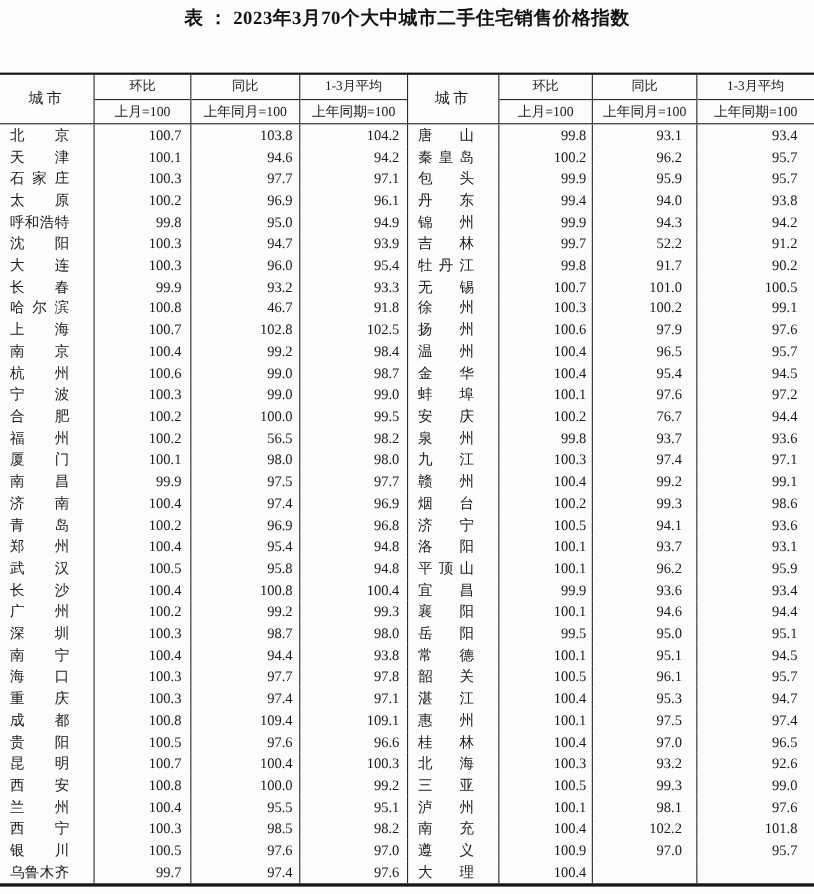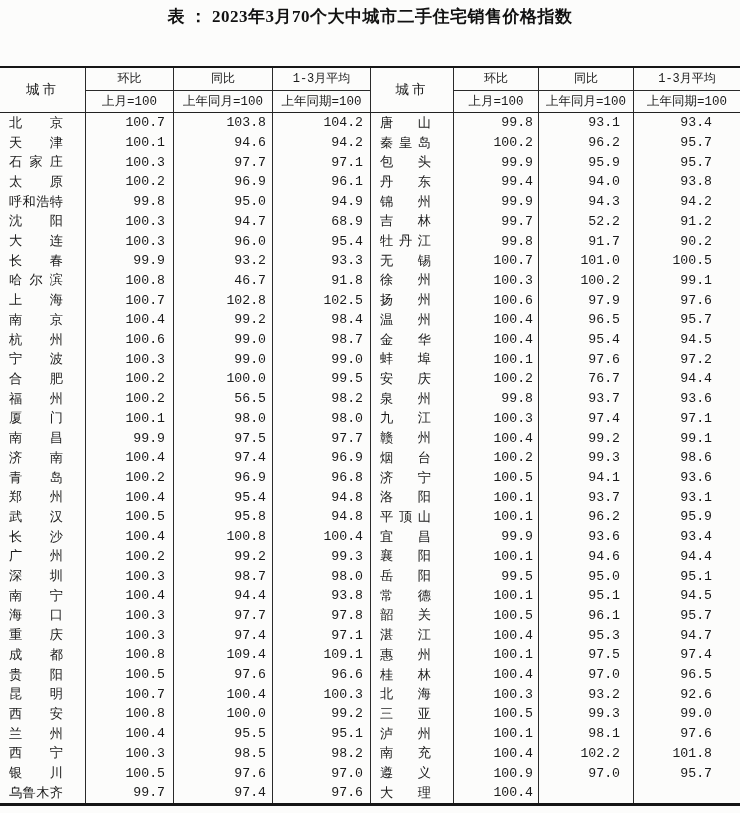--- a/index.html
+++ b/index.html
@@ -16,21 +16,20 @@
     position: absolute; top: 5px; left: 0; width: 100%;
     text-align: center; font-weight: bold; font-size: 17px;
     letter-spacing: 0.5px; color: #111;
   }
 
   .price-table {
     position: absolute; top: 66px; left: 0; width: 740px;
     border-top: 2px solid #161616;
     border-bottom: 3px solid #161616;
     box-sizing: border-box;
-    font-family: Liberation Mono, monospace;
   }
 
   .thead {
     display: grid;
     grid-template-columns: 85px 88px 99px 98px 83px 85px 95px 107px;
     height: 44px;
     border-bottom: 1px solid #222;
   }
   .th { box-sizing: border-box; }
   .th.bl { border-left: 1px solid #2a2a2a; }
@@ -54,21 +53,21 @@
     box-sizing: border-box; display: flex; align-items: center;
     font-size: 13.2px; overflow: hidden;
   }
   .td.bl { border-left: 1px solid #2a2a2a; }
   .td.num { justify-content: flex-end; }
   .td.n2 { padding-right: 8px; }
   .td.n3 { padding-right: 6px; }
   .td.n4 { padding-right: 7px; padding-left: 20px; }
   .td.n6 { padding-right: 5px; }
   .td.n7 { padding-right: 13px; }
-  .td.n8 { padding-right: 28px; }
+  .td.n8 { padding-right: 15px; }
   .td.city { padding: 0 22px 0 9px; }
   .city-inner {
     display: flex; justify-content: space-between; width: 100%;
     white-space: nowrap;
   }
   .city-inner span { display: inline-block; }
 
   .watermark {
     position: absolute; top: 777px; right: 2px;
     font-size: 17.5px; font-weight: bold; white-space: nowrap;
@@ -216,21 +215,21 @@
   <div class="td num n8 bl">94.2</div>
 
   <div class="td city">
           <span class="city-inner">
             <span>沈</span>
             <span>阳</span>
           </span>
         </div>
   <div class="td num n2 bl">100.3</div>
   <div class="td num n3 bl">94.7</div>
-  <div class="td num n4 bl">68.9</div>
+  <div class="td num n4 bl">93.9</div>
   <div class="td city bl">
           <span class="city-inner">
             <span>吉</span>
             <span>林</span>
           </span>
         </div>
   <div class="td num n6 bl">99.7</div>
   <div class="td num n7 bl">52.2</div>
   <div class="td num n8 bl">91.2</div>
 

